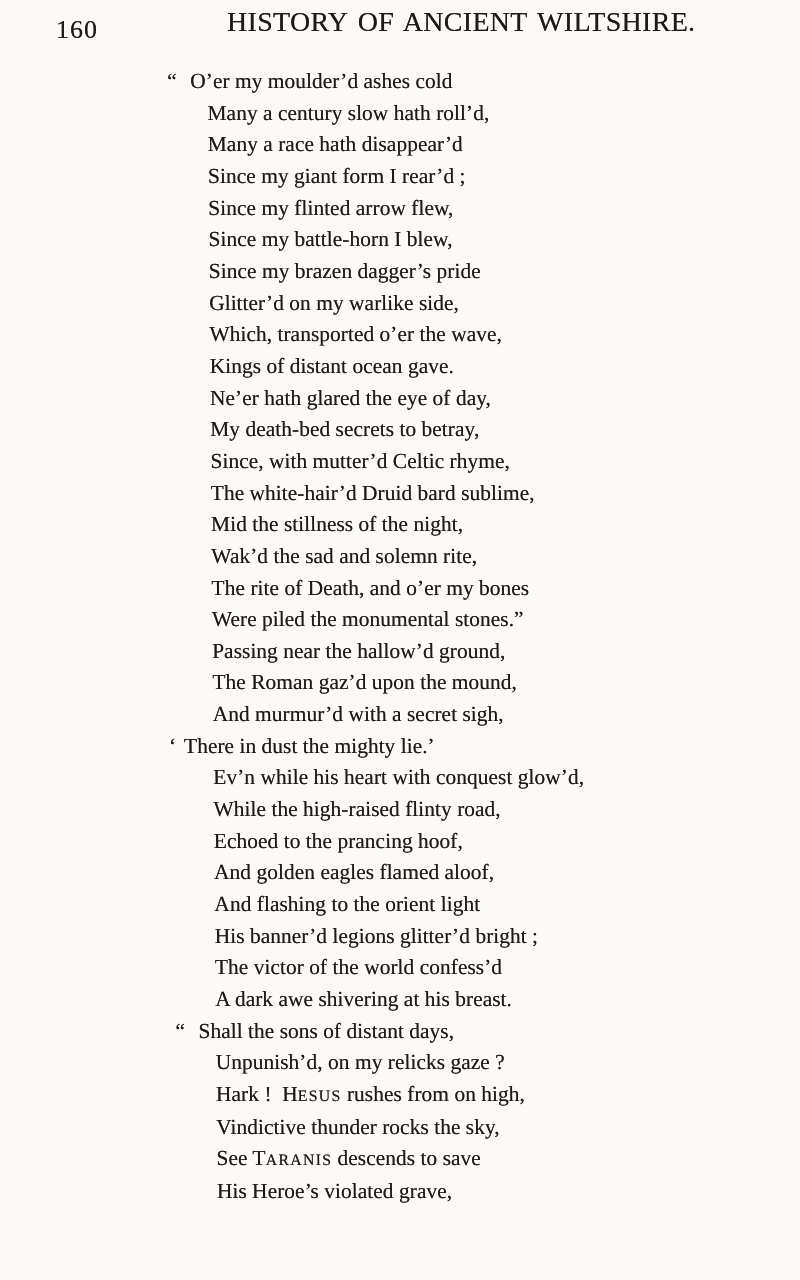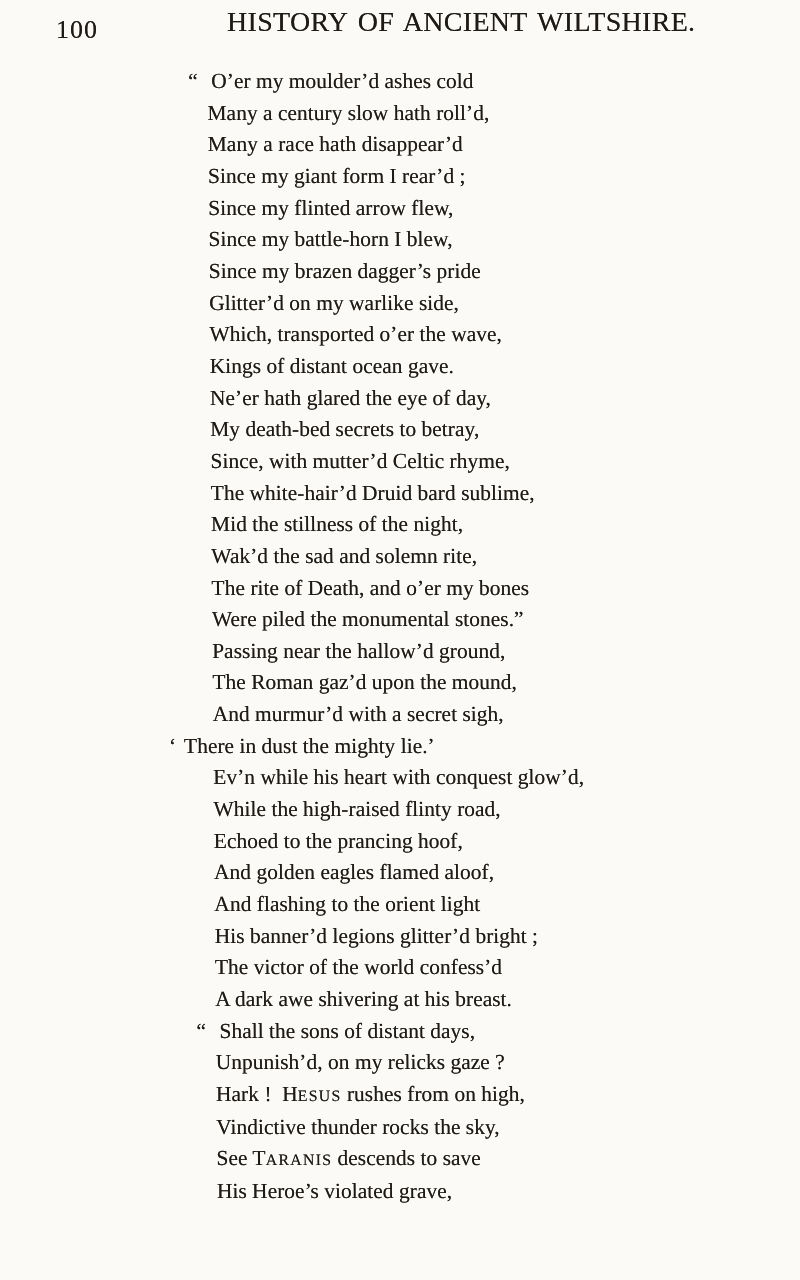--- a/index.html
+++ b/index.html
@@ -45,21 +45,21 @@
     line-height: 31.66px;
     white-space: pre;
     transform: skewX(0.5deg);
     transform-origin: 0 0;
     text-shadow: 0 0 0.5px rgba(30,26,22,0.7);
   }
   .line {
     margin-left: 47px;
   }
   .line.double {
-    margin-left: 28px;
+    margin-left: 7px;
   }
   .line.double .qmark {
     display: inline-block;
     width: 23px;
     letter-spacing: 1px;
   }
   .line.single {
     margin-left: 3px;
     font-family: Liberation Serif, serif;
   }
@@ -70,16 +70,16 @@
   .sc {
     font-size: 74%;
     text-transform: uppercase;
     letter-spacing: 1.2px;
   }
 </style>
 </head>
 <body style="background: rgb(251, 250, 246); color: rgb(30, 26, 22);">
 
 <div class="scan-page">
-  <div class="page-number">100</div>
+  <div class="page-number">160</div>
   <div class="running-head">HISTORY OF ANCIENT WILTSHIRE.</div>
   <div class="poem"><div class="line double"><span class="qmark">“</span>O’er my moulder’d ashes cold</div><div class="line">Many a century slow hath roll’d,</div><div class="line">Many a race hath disappear’d</div><div class="line">Since my giant form I rear’d ;</div><div class="line">Since my flinted arrow flew,</div><div class="line">Since my battle-horn I blew,</div><div class="line">Since my brazen dagger’s pride</div><div class="line">Glitter’d on my warlike side,</div><div class="line">Which, transported o’er the wave,</div><div class="line">Kings of distant ocean gave.</div><div class="line">Ne’er hath glared the eye of day,</div><div class="line">My death-bed secrets to betray,</div><div class="line">Since, with mutter’d Celtic rhyme,</div><div class="line">The white-hair’d Druid bard sublime,</div><div class="line">Mid the stillness of the night,</div><div class="line">Wak’d the sad and solemn rite,</div><div class="line">The rite of Death, and o’er my bones</div><div class="line">Were piled the monumental stones.”</div><div class="line">Passing near the hallow’d ground,</div><div class="line">The Roman gaz’d upon the mound,</div><div class="line">And murmur’d with a secret sigh,</div><div class="line single"><span class="qmark">‘</span>There in dust the mighty lie.’</div><div class="line">Ev’n while his heart with conquest glow’d,</div><div class="line">While the high-raised flinty road,</div><div class="line">Echoed to the prancing hoof,</div><div class="line">And golden eagles flamed aloof,</div><div class="line">And flashing to the orient light</div><div class="line">His banner’d legions glitter’d bright ;</div><div class="line">The victor of the world confess’d</div><div class="line">A dark awe shivering at his breast.</div><div class="line double"><span class="qmark">“</span>Shall the sons of distant days,</div><div class="line">Unpunish’d, on my relicks gaze ?</div><div class="line">Hark !  H<span class="sc">esus</span> rushes from on high,</div><div class="line">Vindictive thunder rocks the sky,</div><div class="line">See T<span class="sc">aranis</span> descends to save</div><div class="line">His Heroe’s violated grave,</div></div>
 </div>
 
 </body></html>

